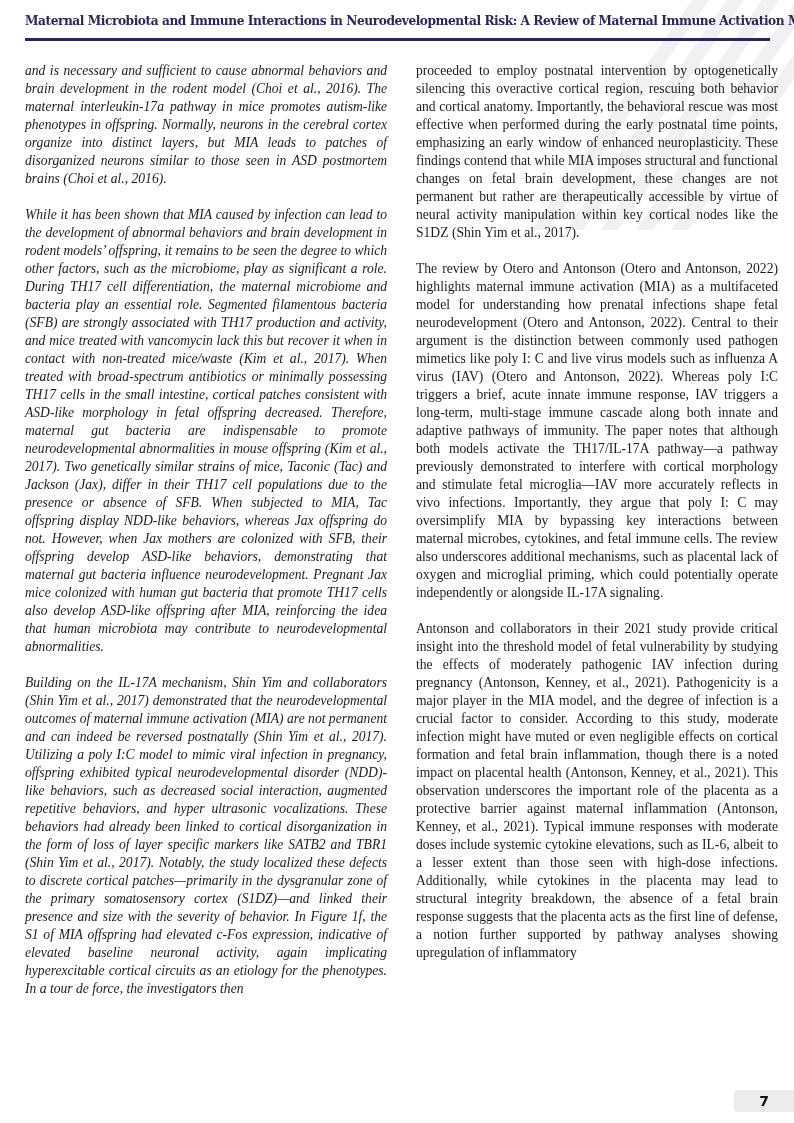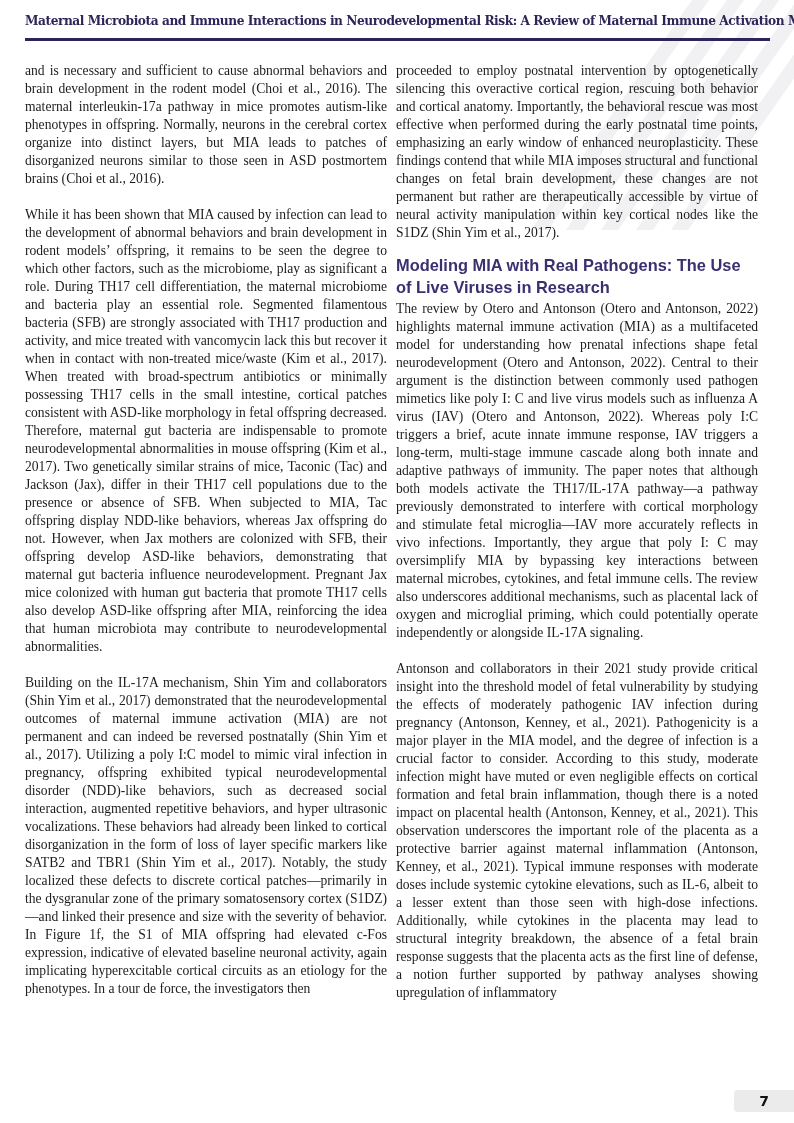--- a/index.html
+++ b/index.html
@@ -23,22 +23,22 @@
   }
   .header-rule {
     position: absolute; left: 25px; width: 745px; top: 38px; height: 3px;
     background: #2d2558;
   }
   .col {
     position: absolute; top: 62px; width: 362px;
     font-family: "Liberation Serif", serif; font-size: 13.6px; line-height: 18px;
     text-align: justify; color: #1b1b1b;
   }
-  .col.left { left: 25px; }
-  .col.right { left: 396px; }
+  .col.left { left: 25px; font-style: italic; }
+  .col.right { left: 416px; }
   .col p { margin: 0 0 18px 0; hyphens: none; }
   .col p.tight { margin-bottom: 7px; }
   .section-heading {
     font-family: "Liberation Sans", sans-serif; font-weight: bold;
     font-size: 16.4px; line-height: 22px; color: #3a3070;
     margin: -6px 0 2px 0; text-align: left;
   }
   .page-number {
     position: absolute; right: 0; top: 1090px; width: 60px; height: 22px;
     background: #ebebeb; border-radius: 4px 0 0 4px;
@@ -61,18 +61,17 @@
 <div class="header-rule"></div>
 
 <div class="col left">
   <p>and is necessary and sufficient to cause abnormal behaviors and brain development in the rodent model (Choi et al., 2016). The maternal interleukin-17a pathway in mice promotes autism-like phenotypes in offspring. Normally, neurons in the cerebral cortex organize into distinct layers, but MIA leads to patches of disorganized neurons similar to those seen in ASD postmortem brains (Choi et al., 2016).</p>
   <p>While it has been shown that MIA caused by infection can lead to the development of abnormal behaviors and brain development in rodent models’ offspring, it remains to be seen the degree to which other factors, such as the microbiome, play as significant a role. During TH17 cell differentiation, the maternal microbiome and bacteria play an essential role. Segmented filamentous bacteria (SFB) are strongly associated with TH17 production and activity, and mice treated with vancomycin lack this but recover it when in contact with non-treated mice/waste (Kim et al., 2017). When treated with broad-spectrum antibiotics or minimally possessing TH17 cells in the small intestine, cortical patches consistent with ASD-like morphology in fetal offspring decreased. Therefore, maternal gut bacteria are indispensable to promote neurodevelopmental abnormalities in mouse offspring (Kim et al., 2017). Two genetically similar strains of mice, Taconic (Tac) and Jackson (Jax), differ in their TH17 cell populations due to the presence or absence of SFB. When subjected to MIA, Tac offspring display NDD-like behaviors, whereas Jax offspring do not. However, when Jax mothers are colonized with SFB, their offspring develop ASD-like behaviors, demonstrating that maternal gut bacteria influence neurodevelopment. Pregnant Jax mice colonized with human gut bacteria that promote TH17 cells also develop ASD-like offspring after MIA, reinforcing the idea that human microbiota may contribute to neurodevelopmental abnormalities.</p>
   <p class="tight">Building on the IL-17A mechanism, Shin Yim and collaborators (Shin Yim et al., 2017) demonstrated that the neurodevelopmental outcomes of maternal immune activation (MIA) are not permanent and can indeed be reversed postnatally (Shin Yim et al., 2017). Utilizing a poly I:C model to mimic viral infection in pregnancy, offspring exhibited typical neurodevelopmental disorder (NDD)-like behaviors, such as decreased social interaction, augmented repetitive behaviors, and hyper ultrasonic vocalizations. These behaviors had already been linked to cortical disorganization in the form of loss of layer specific markers like SATB2 and TBR1 (Shin Yim et al., 2017). Notably, the study localized these defects to discrete cortical patches—primarily in the dysgranular zone of the primary somatosensory cortex (S1DZ)—and linked their presence and size with the severity of behavior. In Figure 1f, the S1 of MIA offspring had elevated c-Fos expression, indicative of elevated baseline neuronal activity, again implicating hyperexcitable cortical circuits as an etiology for the phenotypes. In a tour de force, the investigators then</p>
 </div>
 
 <div class="col right">
   <p>proceeded to employ postnatal intervention by optogenetically silencing this overactive cortical region, rescuing both behavior and cortical anatomy. Importantly, the behavioral rescue was most effective when performed during the early postnatal time points, emphasizing an early window of enhanced neuroplasticity. These findings contend that while MIA imposes structural and functional changes on fetal brain development, these changes are not permanent but rather are therapeutically accessible by virtue of neural activity manipulation within key cortical nodes like the S1DZ (Shin Yim et al., 2017).</p>
-  <h2 class="section-heading">Modeling MIA with Real Pathogens: The Use of Live Viruses in Research</h2>
   <p>The review by Otero and Antonson (Otero and Antonson, 2022) highlights maternal immune activation (MIA) as a multifaceted model for understanding how prenatal infections shape fetal neurodevelopment (Otero and Antonson, 2022). Central to their argument is the distinction between commonly used pathogen mimetics like poly I: C and live virus models such as influenza A virus (IAV) (Otero and Antonson, 2022). Whereas poly I:C triggers a brief, acute innate immune response, IAV triggers a long-term, multi-stage immune cascade along both innate and adaptive pathways of immunity. The paper notes that although both models activate the TH17/IL-17A pathway—a pathway previously demonstrated to interfere with cortical morphology and stimulate fetal microglia—IAV more accurately reflects in vivo infections. Importantly, they argue that poly I: C may oversimplify MIA by bypassing key interactions between maternal microbes, cytokines, and fetal immune cells. The review also underscores additional mechanisms, such as placental lack of oxygen and microglial priming, which could potentially operate independently or alongside IL-17A signaling.</p>
   <p class="tight">Antonson and collaborators in their 2021 study provide critical insight into the threshold model of fetal vulnerability by studying the effects of moderately pathogenic IAV infection during pregnancy (Antonson, Kenney, et al., 2021). Pathogenicity is a major player in the MIA model, and the degree of infection is a crucial factor to consider. According to this study, moderate infection might have muted or even negligible effects on cortical formation and fetal brain inflammation, though there is a noted impact on placental health (Antonson, Kenney, et al., 2021). This observation underscores the important role of the placenta as a protective barrier against maternal inflammation (Antonson, Kenney, et al., 2021). Typical immune responses with moderate doses include systemic cytokine elevations, such as IL-6, albeit to a lesser extent than those seen with high-dose infections. Additionally, while cytokines in the placenta may lead to structural integrity breakdown, the absence of a fetal brain response suggests that the placenta acts as the first line of defense, a notion further supported by pathway analyses showing upregulation of inflammatory</p>
 </div>
 
 <div class="page-number">7</div>
 
 </body></html>

